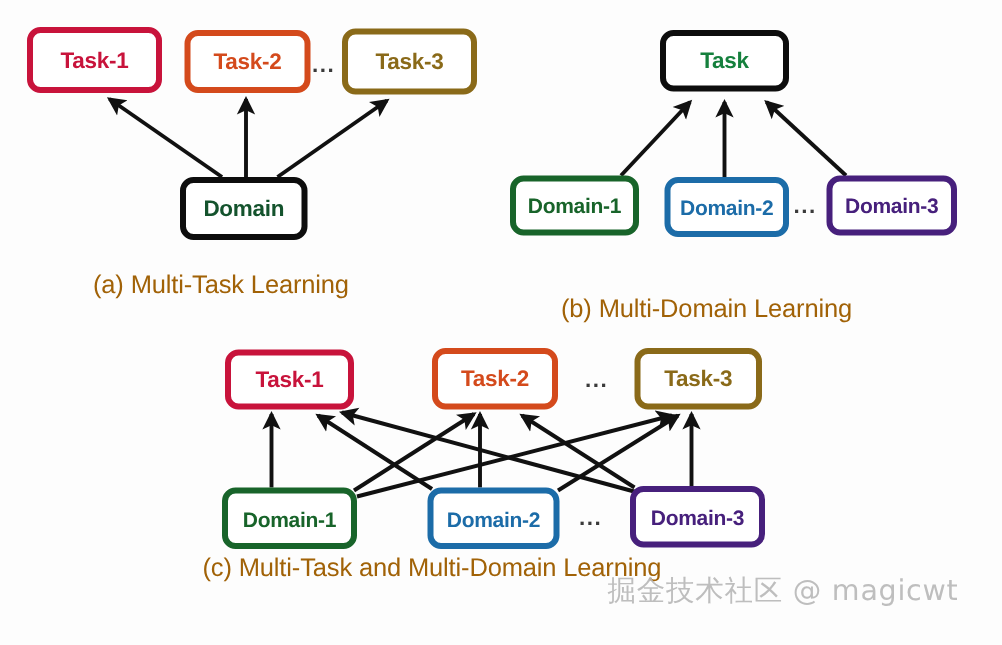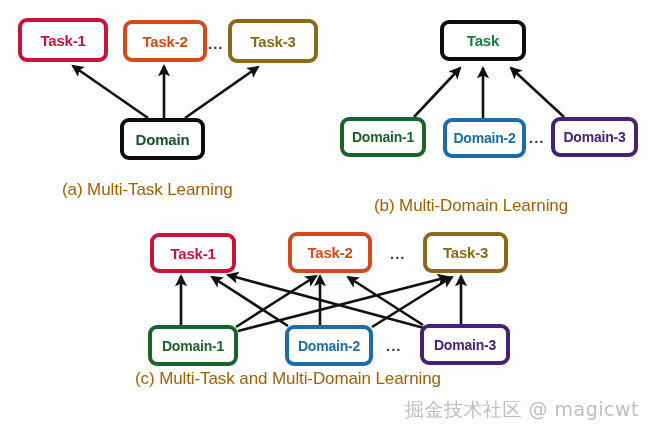--- a/index.html
+++ b/index.html
@@ -59,21 +59,20 @@
     line-height: 1;
   }
   .watermark {
     position: absolute;
     color: #b8b8b8;
     font-size: 19px;
     white-space: nowrap;
     font-family: "DejaVu Sans", sans-serif;
     letter-spacing: 0.5px;
     opacity: 0.9;
-    margin-top: 16px;
   }
 </style>
 </head>
 <body style="background: rgb(253, 253, 253);">
 
 <div id="figure">
 
   <svg class="diagram" viewBox="0 0 668 430" xmlns="http://www.w3.org/2000/svg">
     <defs>
       <marker id="arrowhead" markerWidth="5.2" markerHeight="5.2" refX="4.0" refY="2.6" orient="auto" markerUnits="strokeWidth">

